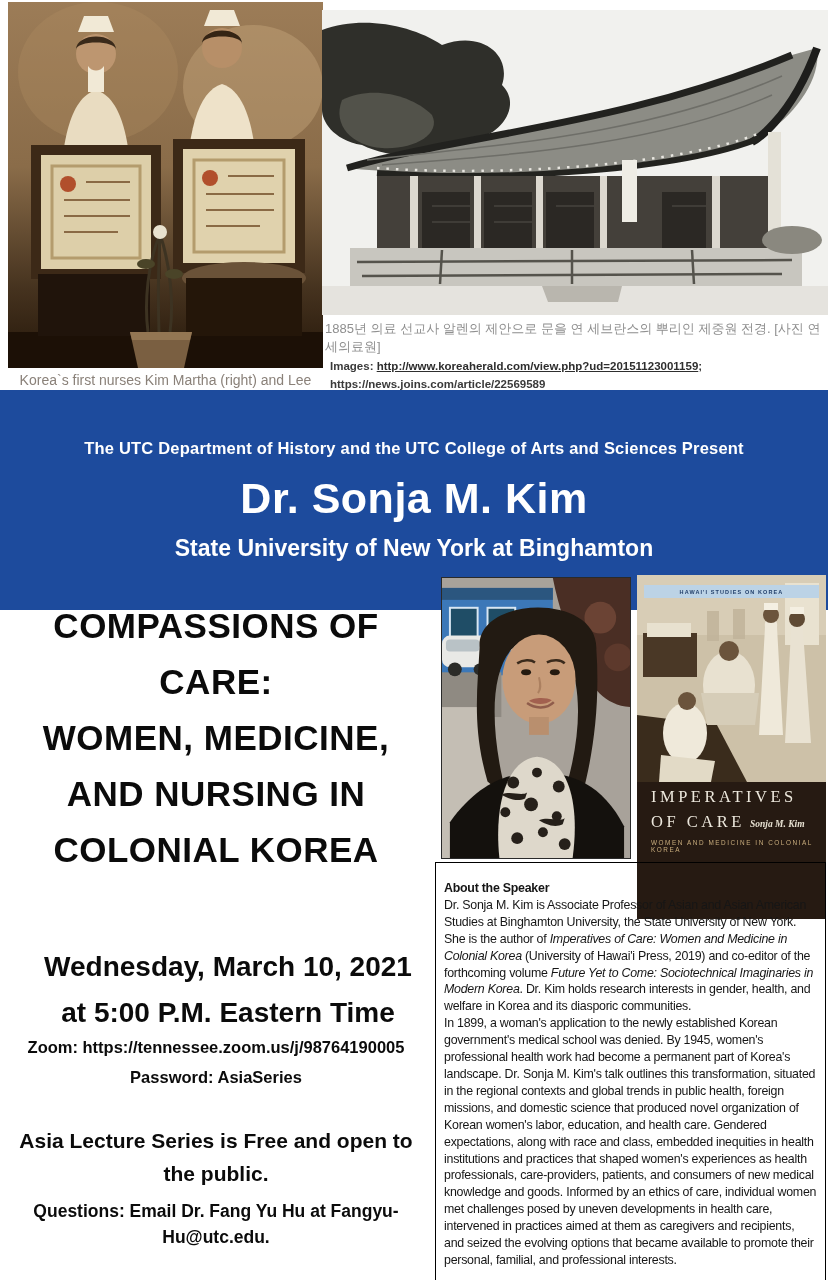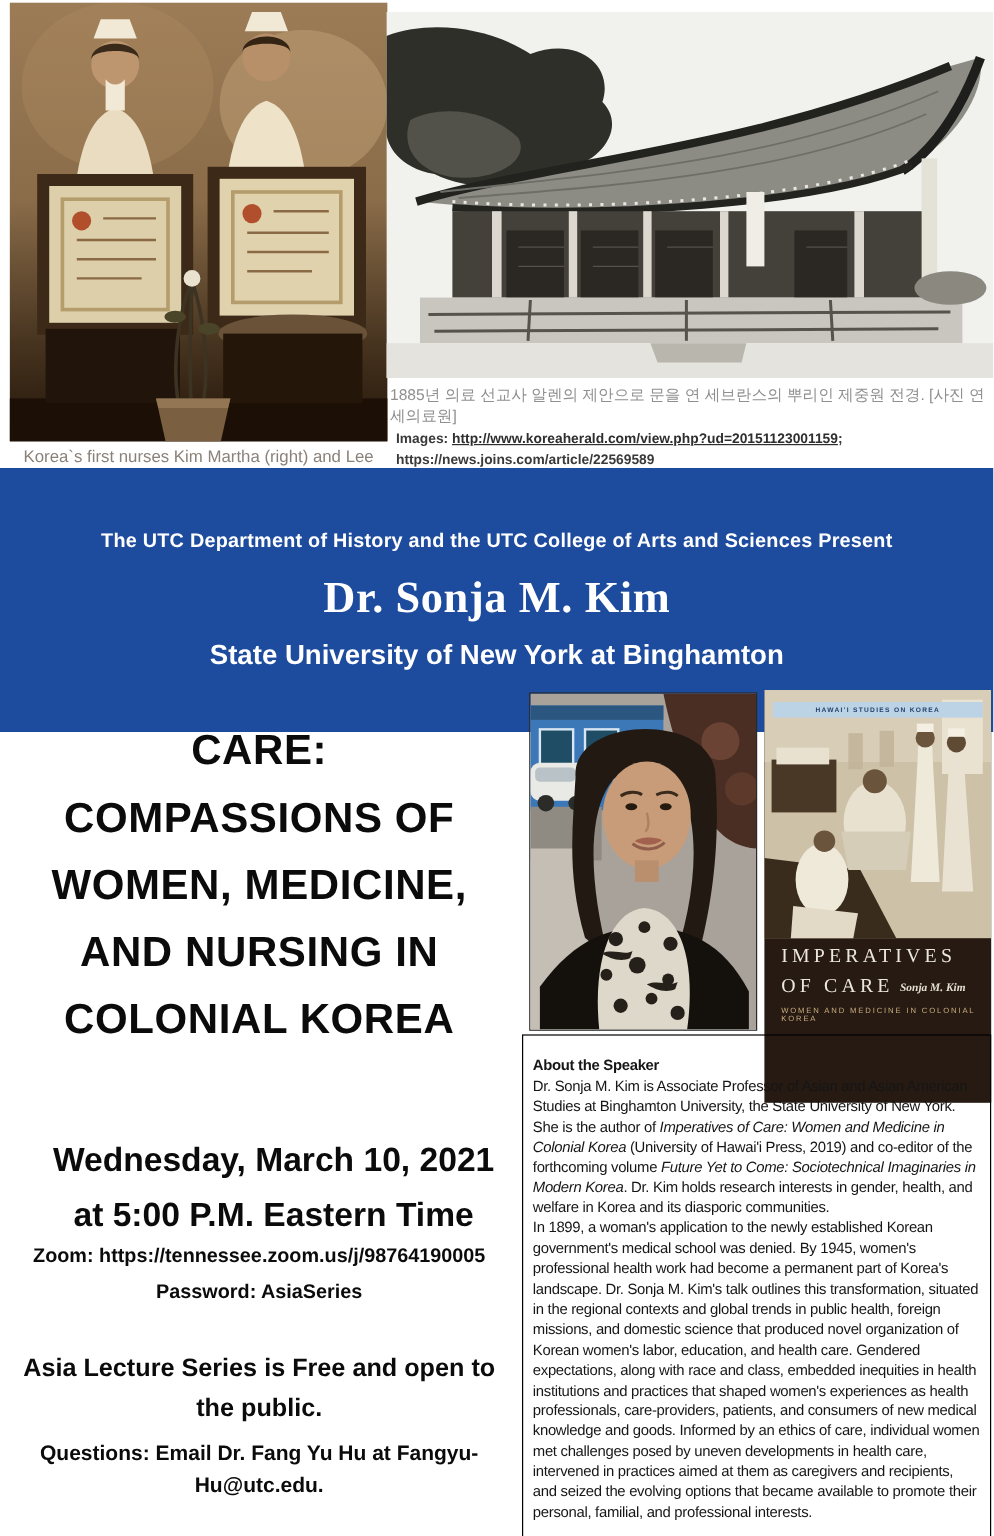--- a/index.html
+++ b/index.html
@@ -14,21 +14,21 @@
   .photo-right{left:322px;top:10px;width:506px;height:305px;}
   .caption-korean{left:325px;top:320px;width:500px;font-size:13px;color:#8f8f8f;}
   .credit{left:330px;top:345px;width:492px;font-size:11.5px;font-weight:600;color:#3a3a3a;
           line-height:1.6;overflow-wrap:anywhere;}
   .credit .link{text-decoration:underline;color:#2e2e2e;cursor:pointer;}
 
   
   .banner{left:0;top:390px;width:828px;height:220px;background:#1d4b9d;color:#ffffff;
           display:flex;flex-direction:column;align-items:center;justify-content:center;text-align:center;}
   .banner-present{font-size:16.5px;font-weight:bold;letter-spacing:.2px;}
-  .banner-name{font-size:37px;font-weight:bold;margin:16px 0 12px 0;letter-spacing:.5px;font-family:Liberation Serif, serif;}
+  .banner-name{font-size:43px;font-weight:bold;margin:16px 0 12px 0;letter-spacing:.5px;}
   .banner-affil{font-size:23px;font-weight:bold;}
 
   
   .title-block{left:0;top:598px;width:432px;text-align:center;font-weight:bold;
                font-size:35px;line-height:56px;letter-spacing:.5px;color:#0b0b0b;}
   .date-block{left:0;top:944px;width:432px;text-align:center;font-weight:bold;
               font-size:28px;line-height:46px;color:#0b0b0b;padding-left:12px;}
   .zoom-line{left:0;top:1038px;width:432px;text-align:center;font-weight:bold;font-size:16.5px;color:#0b0b0b;}
   .pw-line{left:0;top:1068px;width:432px;text-align:center;font-weight:bold;font-size:16.5px;color:#0b0b0b;}
   .free-line{left:2px;top:1124px;width:428px;text-align:center;font-weight:bold;
@@ -183,22 +183,22 @@
   <div class="abs caption-korean">1885년 의료 선교사 알렌의 제안으로 문을 연 세브란스의 뿌리인 제중원 전경. [사진 연세의료원]</div>
   <p class="abs credit"><span>Images: </span><span class="link">http://www.koreaherald.com/view.php?ud=20151123001159</span><span>; </span><span>https://news.joins.com/article/22569589</span></p>
 
   <div class="abs banner">
     <div class="banner-present">The UTC Department of History and the UTC College of Arts and Sciences Present</div>
     <div class="banner-name">Dr. Sonja M. Kim</div>
     <div class="banner-affil">State University of New York at Binghamton</div>
   </div>
 
   <div class="abs title-block">
+    <div>COMPASSIONS OF</div>
     <div>CARE:</div>
-    <div>COMPASSIONS OF</div>
     <div>WOMEN, MEDICINE,</div>
     <div>AND NURSING IN</div>
     <div>COLONIAL KOREA</div>
   </div>
   <div class="abs date-block">
     <div>Wednesday, March 10, 2021</div>
     <div>at 5:00 P.M. Eastern Time</div>
   </div>
   <div class="abs zoom-line">Zoom: https://tennessee.zoom.us/j/98764190005</div>
   <div class="abs pw-line">Password: AsiaSeries</div>

